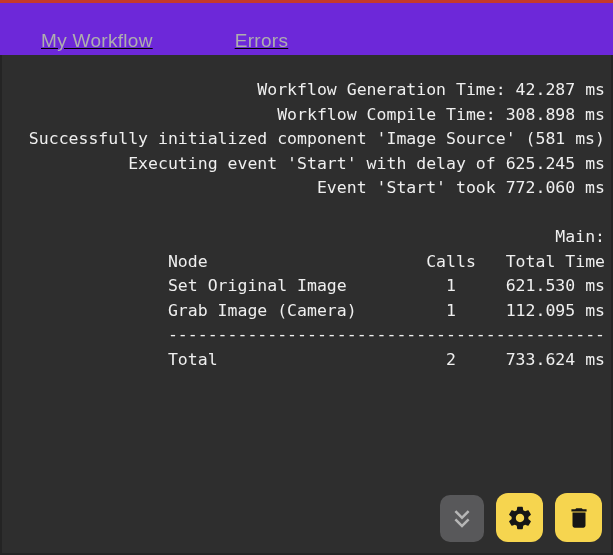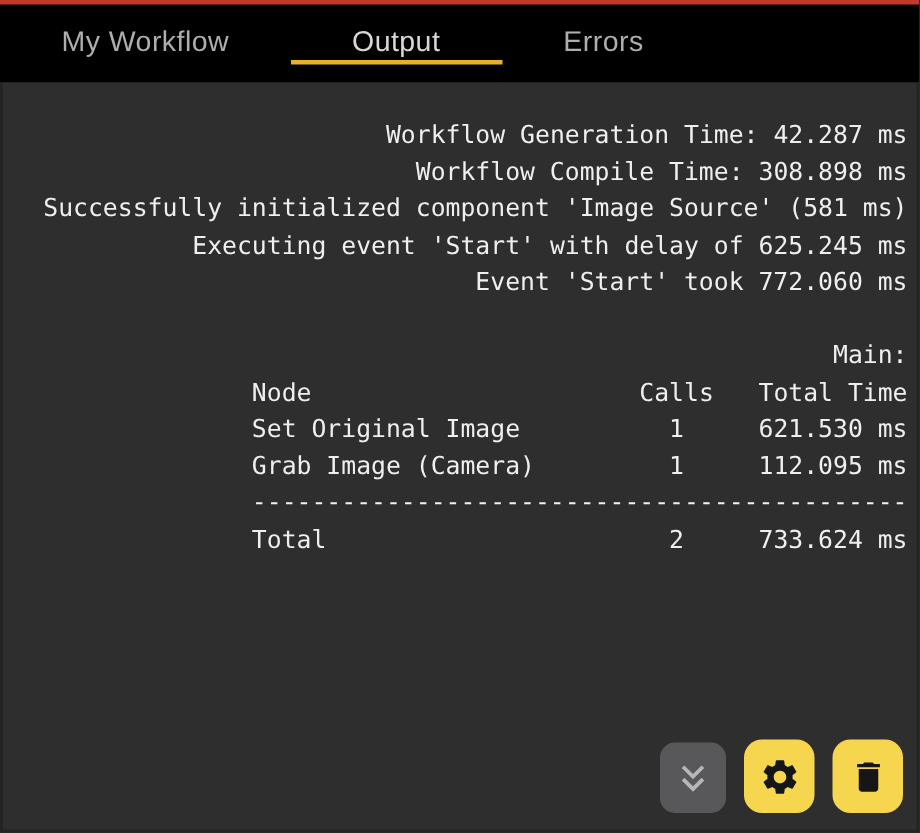--- a/index.html
+++ b/index.html
@@ -3,22 +3,22 @@
 <meta charset="utf-8">
 <style>
   html,body{margin:0;padding:0;background:#2e2e2e;}
   .app{
     position:relative;width:613px;height:555px;overflow:hidden;
     background:#2e2e2e;font-family:"Liberation Sans",sans-serif;
     box-sizing:border-box;
   }
   
   .tabbar{
-    height:55px;background:#000000;border-top:3px solid #c5392b;
-    box-sizing:border-box;display:flex;align-items:center;
+    height:55px;background:#6d28d9;border-top:3px solid #c5392b;
+    box-sizing:border-box;display:flex;align-items:flex-end;text-decoration:underline;
   }
   .tab{
     display:flex;align-items:center;justify-content:center;
     padding:0 41px;font-size:19px;letter-spacing:.3px;color:#aeaeae;
     border-top:3px solid transparent;border-bottom:3px solid transparent;
     box-sizing:border-box;cursor:pointer;user-select:none;white-space:nowrap;
   }
   .tab.active{color:#d8d8d8;border-bottom-color:#e9b02d;}
   
   .console{
@@ -45,21 +45,20 @@
   .fab-yellow{width:47px;height:49px;border-radius:12px;background:#f6d54f;}
   .fab svg{display:block;}
 </style>
 </head>
 <body>
 
 <div class="app">
 
   <div class="tabbar">
     <div class="tab">My Workflow</div>
-    <div class="tab active">Output</div>
     <div class="tab">Errors</div>
   </div>
 
   <div class="console">
     <pre>Workflow Generation Time: 42.287 ms
 Workflow Compile Time: 308.898 ms
 Successfully initialized component 'Image Source' (581 ms)
 Executing event 'Start' with delay of 625.245 ms
 Event 'Start' took 772.060 ms
 

